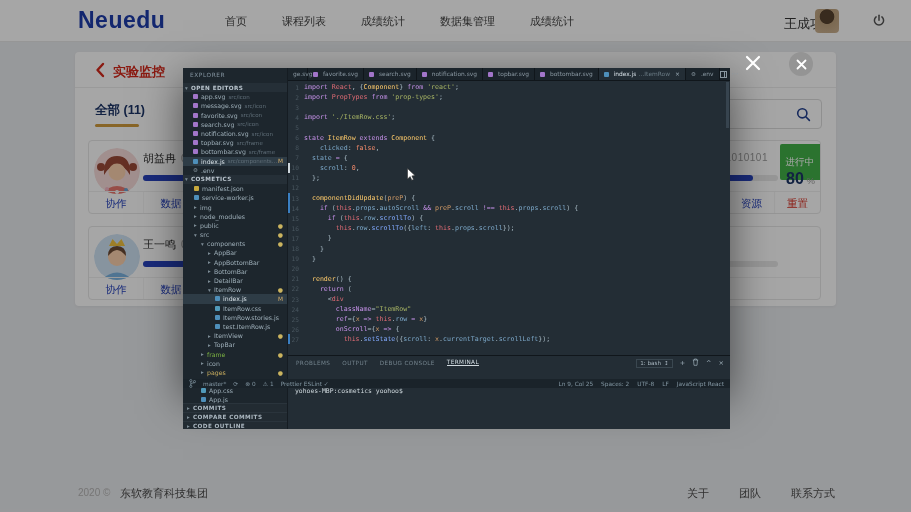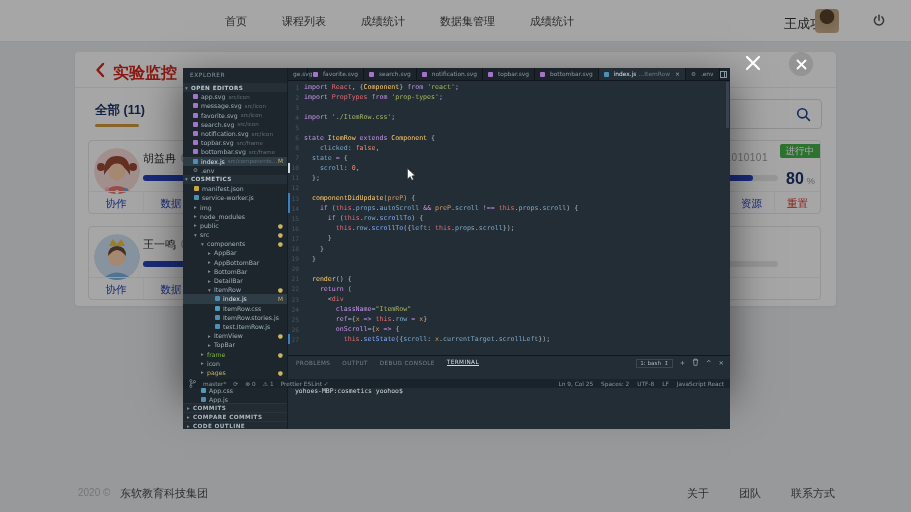--- a/index.html
+++ b/index.html
@@ -9,32 +9,32 @@
   .header{position:absolute;top:0;left:0;right:0;height:42px;background:#fff;border-bottom:1px solid #e6e6e6}
   .logo{position:absolute;left:78px;top:7px;font-size:23px;font-weight:bold;color:#1e3cab;letter-spacing:.5px}
   .nav{position:absolute;left:225px;top:0;height:42px;display:flex;gap:35px;align-items:center;font-size:11px;color:#454545}
   .user-name{position:absolute;left:784px;top:15px;font-size:13px;color:#333}
   .user-avatar{position:absolute;left:815px;top:9px;width:24px;height:24px;border-radius:4px;background:radial-gradient(circle at 50% 32%,#57422f 0,#57422f 34%,#bda27e 38%,#cdb393 100%)}
   .power{position:absolute;left:872px;top:14px;width:14px;height:14px}
   
   .panel{position:absolute;left:75px;top:52px;width:761px;height:254px;background:#fff;border-radius:4px;box-shadow:0 1px 3px rgba(0,0,0,.05)}
   .panel-title-row{height:36px;border-bottom:1px solid #ededed;position:relative}
   .back-ic{position:absolute;left:20px;top:10px}
-  .page-title{position:absolute;left:38px;top:11px;font-size:16px;font-weight:bold;color:#d5281b}
+  .page-title{position:absolute;left:38px;top:11px;font-size:13px;font-weight:bold;color:#d5281b}
   .tab-all{position:absolute;left:20px;top:50px;font-size:12.5px;font-weight:bold;color:#1d3567}
   .tab-underline{position:absolute;left:20px;top:72px;width:44px;height:3px;background:#d29b3c;border-radius:2px}
   .search-box{position:absolute;right:14px;top:47px;width:212px;height:30px;border:1px solid #dcdcdc;border-radius:4px;background:#fff}
   .search-box svg{position:absolute;right:10px;top:7px}
   
   .card{position:absolute;left:13px;width:733px;height:74px;border:1px solid #e7e7e7;border-radius:4px;background:#fff}
   .avatar{position:absolute;left:5px;top:7px;width:46px;height:46px;border-radius:50%;overflow:hidden}
   .c-name{position:absolute;left:54px;top:10px;font-size:11px;color:#333}
   .c-id{color:#9e9e9e;font-size:10px;margin-left:5px}
   .c-id-right{position:absolute;right:52px;top:11px;font-size:10px;color:#9e9e9e;letter-spacing:.5px}
-  .badge{position:absolute;right:0;top:3px;background:#43b149;color:#fff;font-size:9.5px;line-height:14px;padding:0 6px;border-radius:2px 0 0 2px}
+  .badge{position:absolute;right:0;top:3px;background:#43b149;color:#fff;font-size:9.5px;line-height:14px;padding:11px 6px;border-radius:2px 0 0 2px}
   .bar{position:absolute;left:54px;top:34px;right:42px;height:6px;background:#e8e8e8;border-radius:3px}
   .bar-fill{height:6px;background:#2742bd;border-radius:3px}
   .pct{position:absolute;right:5px;top:29px}
   .pct b{font-size:16px;color:#1d3567}
   .pct span{font-size:9.5px;color:#999}
   .actions{position:absolute;left:0;right:0;bottom:0;height:22px;border-top:1px solid #f0f0f0;display:flex}
   .act{width:55px;text-align:center;line-height:22px;font-size:10.5px;color:#2742bd;border-right:1px solid #f4f4f4;cursor:pointer}
   .act-group-right{margin-left:auto;display:flex}
   .act-group-right .act{width:46px;border-right:none;border-left:1px solid #f4f4f4}
   .act.red{color:#d5281b}
@@ -95,20 +95,21 @@
   .term{position:absolute;left:7px;top:31px;font-family:"DejaVu Sans Mono",monospace;font-size:6.4px;color:#cfd8dd}
   
   .vs-status{position:absolute;left:0;bottom:0;width:100%;height:9px;background:#1a232a;display:flex;align-items:center;font-size:5.8px;color:#8296a2;padding:0 6px;gap:7px}
   .sbi{display:flex;align-items:center;gap:2px;cursor:pointer}
   .sb-right{margin-left:auto;display:flex;gap:8px}
 </style>
 </head>
 <body>
 
 <div class="header">
+  <div class="logo">Neuedu</div>
   <div class="nav">
       <span>首页</span>
       <span>课程列表</span>
       <span>成绩统计</span>
       <span>数据集管理</span>
       <span>成绩统计</span>
     </div>
   <div class="user-name">王成功</div>
   <div class="user-avatar"></div>
   <div class="power">

